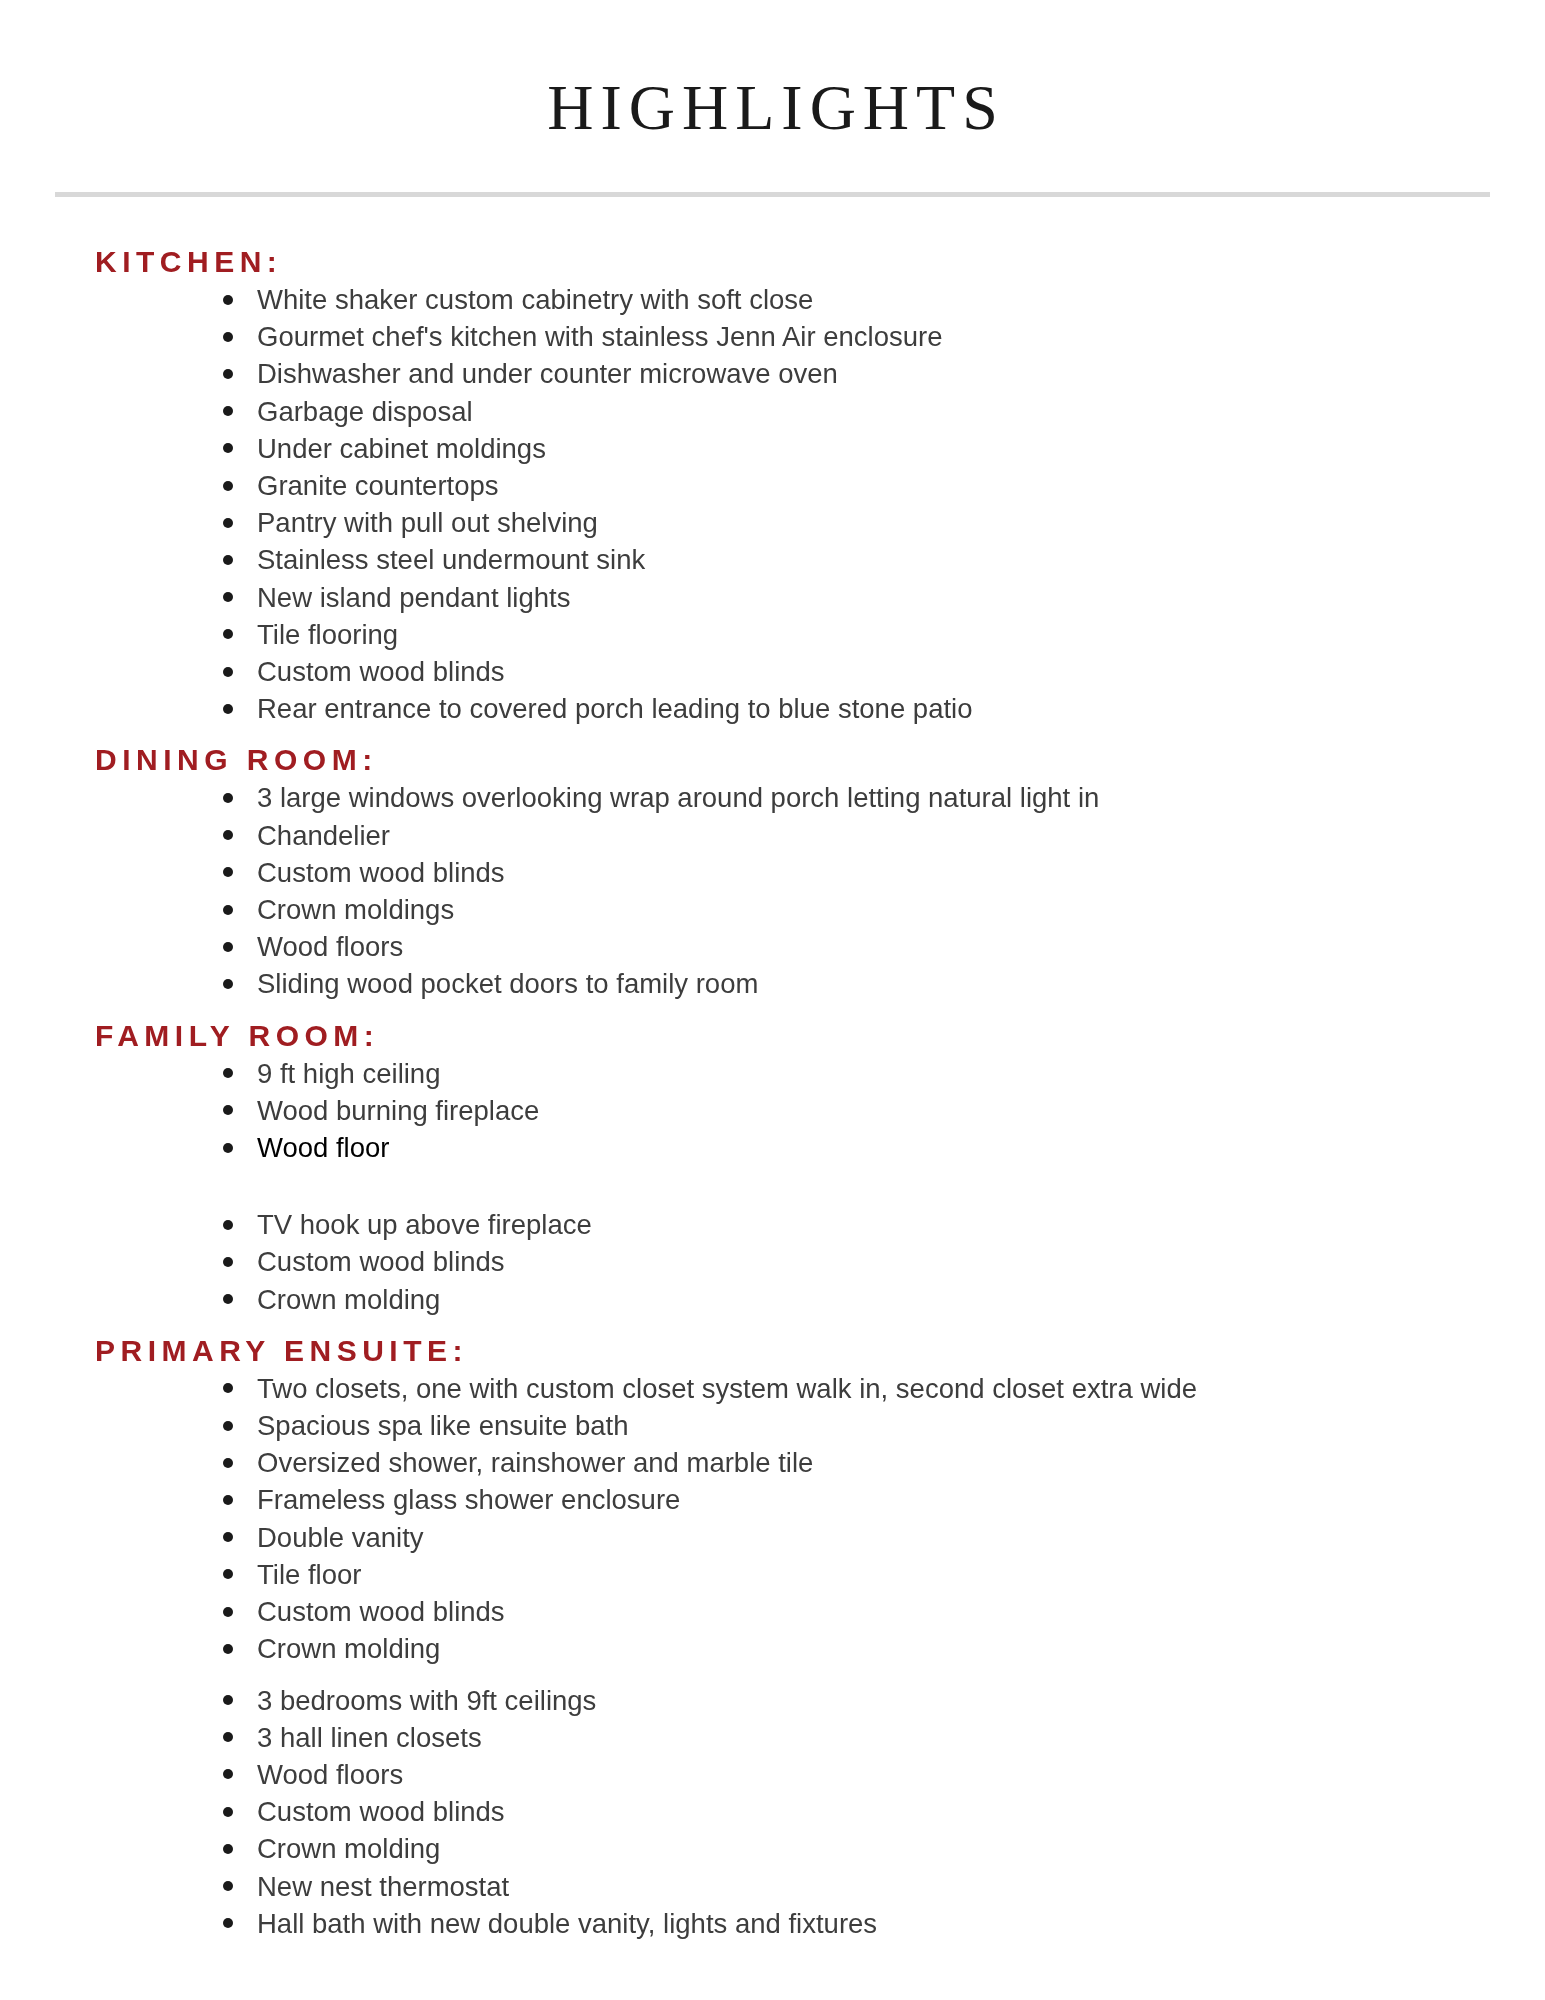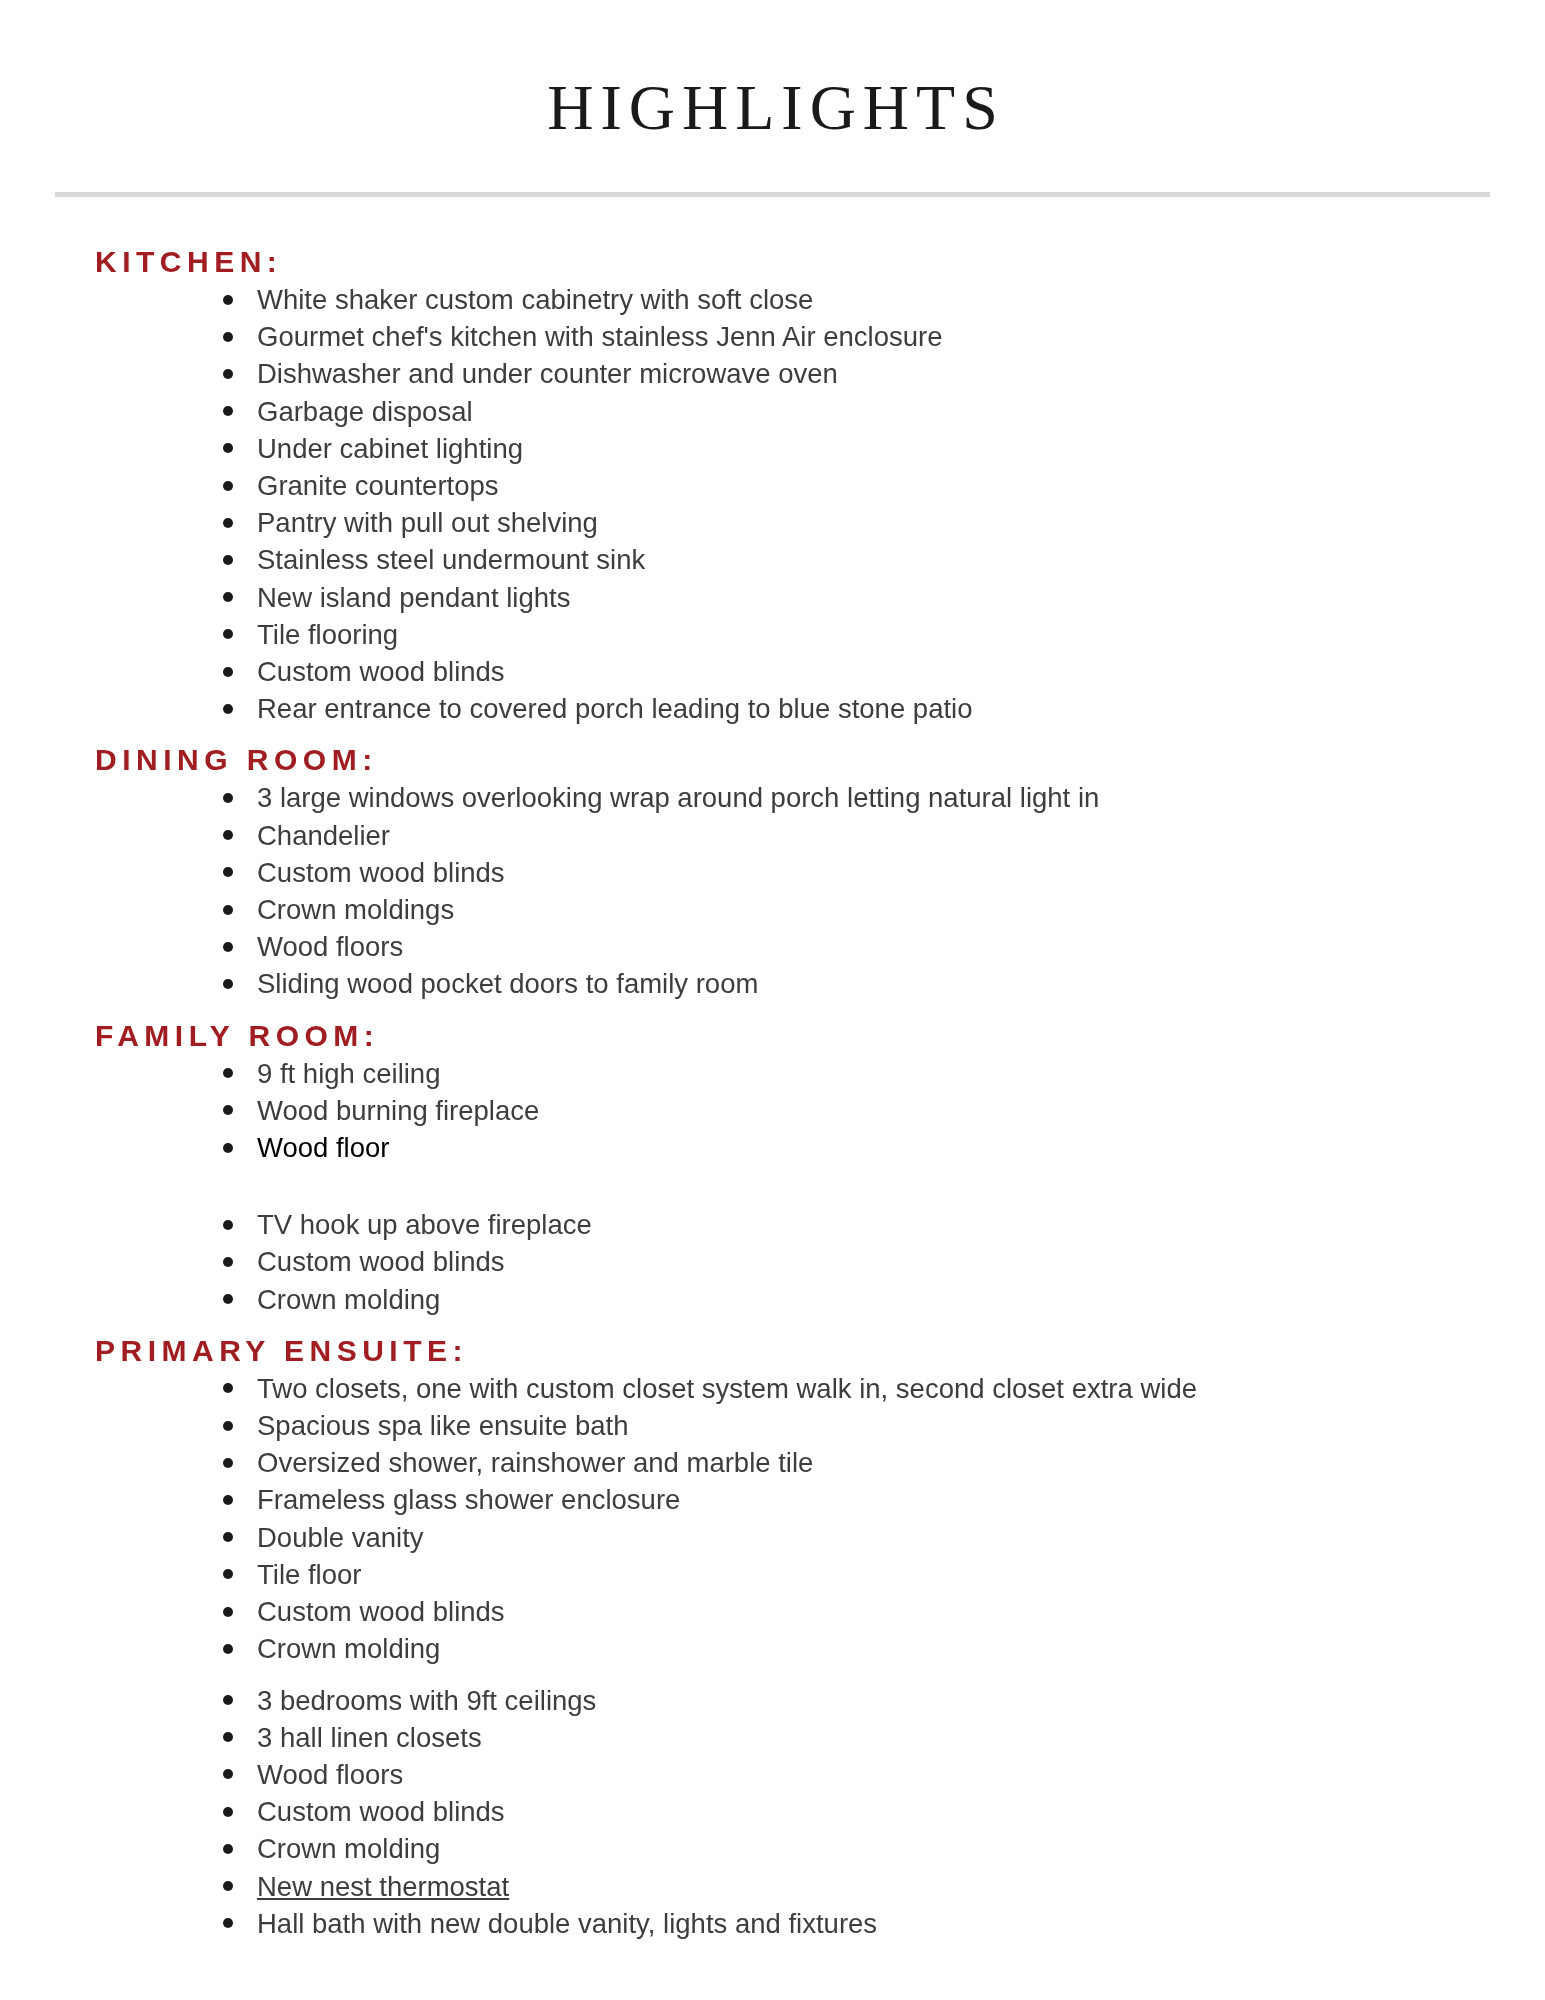--- a/index.html
+++ b/index.html
@@ -82,21 +82,21 @@
     <h3 class="section-heading" style="color: rgb(160, 29, 33);">KITCHEN:</h3>
     <ul class="items">
   <li class="item" style="color: rgb(61, 61, 61);"><span class="bullet-dot" style="background: rgb(26, 26, 26);"></span><span class="item-text">White shaker custom cabinetry with soft close</span></li>
 
   <li class="item" style="color: rgb(61, 61, 61);"><span class="bullet-dot" style="background: rgb(26, 26, 26);"></span><span class="item-text">Gourmet chef's kitchen with stainless Jenn Air enclosure</span></li>
 
   <li class="item" style="color: rgb(61, 61, 61);"><span class="bullet-dot" style="background: rgb(26, 26, 26);"></span><span class="item-text">Dishwasher and under counter microwave oven</span></li>
 
   <li class="item" style="color: rgb(61, 61, 61);"><span class="bullet-dot" style="background: rgb(26, 26, 26);"></span><span class="item-text">Garbage disposal</span></li>
 
-  <li class="item" style="color: rgb(61, 61, 61);"><span class="bullet-dot" style="background: rgb(26, 26, 26);"></span><span class="item-text">Under cabinet lighting</span></li>
+  <li class="item" style="color: rgb(61, 61, 61);"><span class="bullet-dot" style="background: rgb(26, 26, 26);"></span><span class="item-text">Under cabinet moldings</span></li>
 
   <li class="item" style="color: rgb(61, 61, 61);"><span class="bullet-dot" style="background: rgb(26, 26, 26);"></span><span class="item-text">Granite countertops</span></li>
 
   <li class="item" style="color: rgb(61, 61, 61);"><span class="bullet-dot" style="background: rgb(26, 26, 26);"></span><span class="item-text">Pantry with pull out shelving</span></li>
 
   <li class="item" style="color: rgb(61, 61, 61);"><span class="bullet-dot" style="background: rgb(26, 26, 26);"></span><span class="item-text">Stainless steel undermount sink</span></li>
 
   <li class="item" style="color: rgb(61, 61, 61);"><span class="bullet-dot" style="background: rgb(26, 26, 26);"></span><span class="item-text">New island pendant lights</span></li>
 
   <li class="item" style="color: rgb(61, 61, 61);"><span class="bullet-dot" style="background: rgb(26, 26, 26);"></span><span class="item-text">Tile flooring</span></li>
@@ -167,19 +167,19 @@
   <li class="item" style="color: rgb(61, 61, 61);"><span class="bullet-dot" style="background: rgb(26, 26, 26);"></span><span class="item-text">3 bedrooms with 9ft ceilings</span></li>
 
   <li class="item" style="color: rgb(61, 61, 61);"><span class="bullet-dot" style="background: rgb(26, 26, 26);"></span><span class="item-text">3 hall linen closets</span></li>
 
   <li class="item" style="color: rgb(61, 61, 61);"><span class="bullet-dot" style="background: rgb(26, 26, 26);"></span><span class="item-text">Wood floors</span></li>
 
   <li class="item" style="color: rgb(61, 61, 61);"><span class="bullet-dot" style="background: rgb(26, 26, 26);"></span><span class="item-text">Custom wood blinds</span></li>
 
   <li class="item" style="color: rgb(61, 61, 61);"><span class="bullet-dot" style="background: rgb(26, 26, 26);"></span><span class="item-text">Crown molding</span></li>
 
-  <li class="item" style="color: rgb(61, 61, 61); text-decoration: underline;"><span class="bullet-dot" style="background: rgb(26, 26, 26);"></span><span class="item-text">New nest thermostat</span></li>
+  <li class="item" style="color: rgb(61, 61, 61);"><span class="bullet-dot" style="background: rgb(26, 26, 26);"></span><span class="item-text">New nest thermostat</span></li>
 
   <li class="item" style="color: rgb(61, 61, 61);"><span class="bullet-dot" style="background: rgb(26, 26, 26);"></span><span class="item-text">Hall bath with new double vanity, lights and fixtures</span></li>
 </ul>
   </section>
 </main>
 </div>
 
 </body></html>

